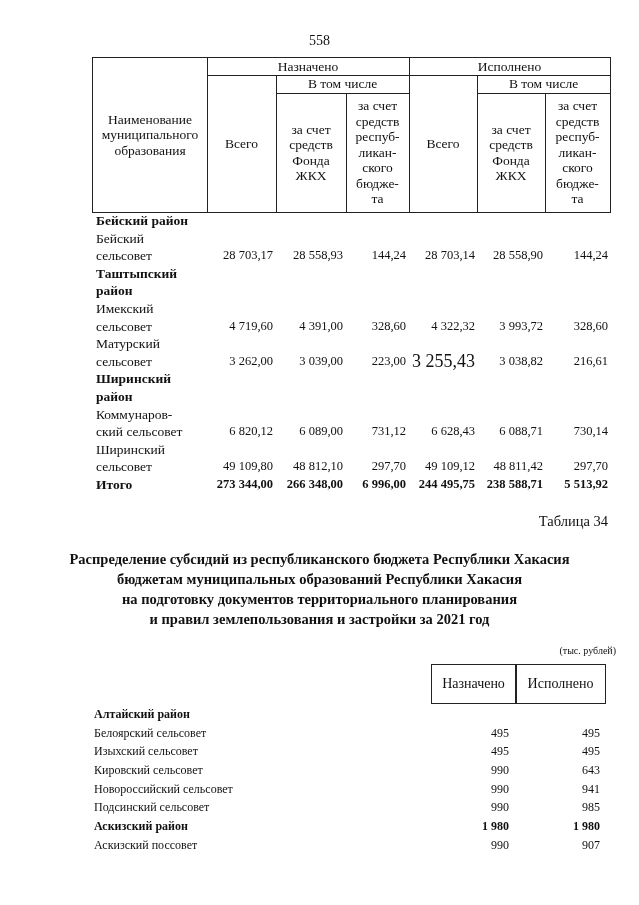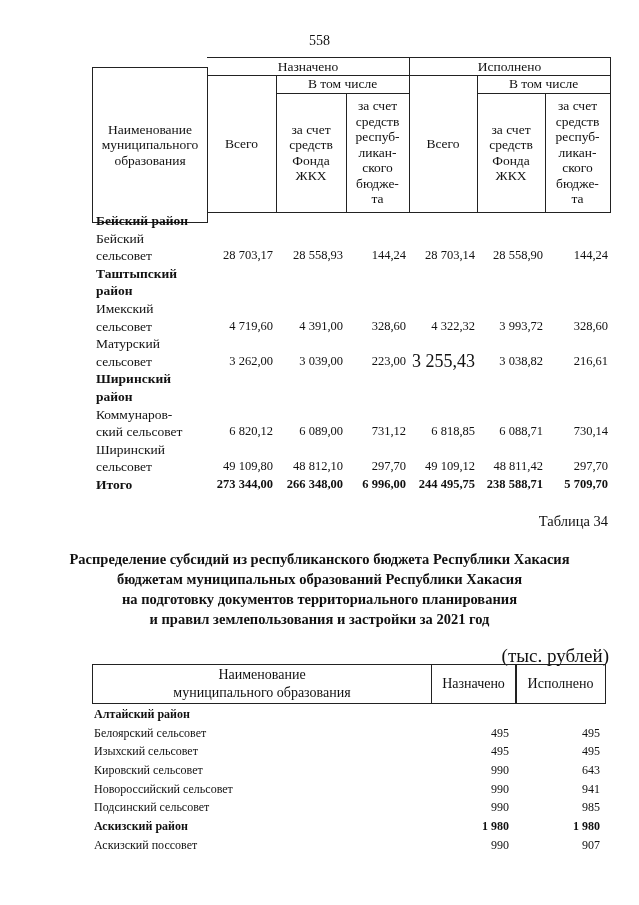--- a/index.html
+++ b/index.html
@@ -22,21 +22,21 @@
   .rows1 { position: absolute; left: 92px; top: 212px; width: 518px; }
   .r1 { position: relative; font-size: 13.5px; line-height: 17.6px; }
   .r1 .name { width: 118px; padding-left: 4px; box-sizing: border-box; }
   .r1 .name.bold { font-weight: bold; }
   .r1 .v { position: absolute; bottom: 0; text-align: center; white-space: nowrap; }
   .r1.total { font-weight: bold; }
 
   .table-num { right: 31px; top: 513px; font-size: 14.5px; }
   .title2 { left: 0; width: 639px; top: 549px; text-align: center; font-weight: bold;
     font-size: 14.5px; line-height: 20px; }
-  .units { right: 30px; top: 645px; font-size: 19px; }
+  .units { right: 23px; top: 645px; font-size: 10px; }
 
   
   .t2 { position: absolute; left: 92px; top: 664px; width: 514px; height: 40px; }
   .t2 .cell { position: absolute; top: 0; height: 40px; box-sizing: border-box;
     border: 1.5px solid #222; display: flex; align-items: center; justify-content: center;
     text-align: center; font-size: 14px; line-height: 18px; }
   .rows2 { position: absolute; left: 92px; top: 705px; width: 514px; }
   .r2 { position: relative; height: 18.7px; font-size: 12px; line-height: 18.7px; }
   .r2 .name { padding-left: 2px; }
   .r2.bold { font-weight: bold; }
@@ -44,21 +44,21 @@
   .r2 .b { position: absolute; right: 6px; top: 0; text-align: right; }
 
   .footer-code { left: 97px; top: 866px; font-size: 9px; font-family: "Liberation Sans", sans-serif; margin-top: 40px; }
 </style>
 </head>
 <body>
 
 <div class="abs page-num">558</div>
 
 <div class="t1">
-  <div class="cell" style="left:0;top:0;width:116px;height:156px;margin-top:10px;">Наименование муниципального образования</div>
+  <div class="cell" style="left:0;top:0;width:116px;height:156px;">Наименование муниципального образования</div>
   <div class="cell noleft" style="left:115px;top:0;width:203px;height:19px;">Назначено</div>
   <div class="cell noleft" style="left:317px;top:0;width:202px;height:19px;">Исполнено</div>
 
   <div class="cell noleft notop" style="left:115px;top:18px;width:70px;height:138px;">Всего</div>
   <div class="cell noleft notop" style="left:184px;top:18px;width:134px;height:19px;">В том числе</div>
   <div class="cell noleft notop" style="left:184px;top:36px;width:71px;height:120px;">за счет средств Фонда ЖКХ</div>
   <div class="cell noleft notop" style="left:254px;top:36px;width:64px;height:120px;padding:0 2px;word-break:break-all;">
       <span id="rb1">
         <div>за счет</div>
         <div>средств</div>
@@ -127,61 +127,57 @@
     <div class="r1">
       <div class="name bold">Ширинский</div>
       <div class="name bold">район</div>
     </div>
     <div class="r1">
       <div class="name">Коммунаров-</div>
       <div class="name">ский сельсовет</div>
       <div class="v" style="right: 337px; font-size: 12.5px;">6 820,12</div>
       <div class="v" style="right: 267px; font-size: 12.5px;">6 089,00</div>
       <div class="v" style="right: 204px; font-size: 12.5px;">731,12</div>
-      <div class="v" style="right: 135px; font-size: 12.5px;">6 818,85</div>
+      <div class="v" style="right: 135px; font-size: 12.5px;">6 628,43</div>
       <div class="v" style="right: 67px; font-size: 12.5px;">6 088,71</div>
       <div class="v" style="right: 2px; font-size: 12.5px;">730,14</div>
     </div>
     <div class="r1">
       <div class="name">Ширинский</div>
       <div class="name">сельсовет</div>
       <div class="v" style="right: 337px; font-size: 12.5px;">49 109,80</div>
       <div class="v" style="right: 267px; font-size: 12.5px;">48 812,10</div>
       <div class="v" style="right: 204px; font-size: 12.5px;">297,70</div>
       <div class="v" style="right: 135px; font-size: 12.5px;">49 109,12</div>
       <div class="v" style="right: 67px; font-size: 12.5px;">48 811,42</div>
       <div class="v" style="right: 2px; font-size: 12.5px;">297,70</div>
     </div>
     <div class="r1 total">
       <div class="name bold">Итого</div>
       <div class="v" style="right: 337px; font-size: 12.5px;">273 344,00</div>
       <div class="v" style="right: 267px; font-size: 12.5px;">266 348,00</div>
       <div class="v" style="right: 204px; font-size: 12.5px;">6 996,00</div>
       <div class="v" style="right: 135px; font-size: 12.5px;">244 495,75</div>
       <div class="v" style="right: 67px; font-size: 12.5px;">238 588,71</div>
-      <div class="v" style="right: 2px; font-size: 12.5px;">5 709,70</div>
+      <div class="v" style="right: 2px; font-size: 12.5px;">5 513,92</div>
     </div>
   </div>
 
 <div class="abs table-num">Таблица 34</div>
 
 <div class="abs title2">
   <div>Распределение субсидий из республиканского бюджета Республики Хакасия</div>
   <div>бюджетам муниципальных образований Республики Хакасия</div>
   <div>на подготовку документов территориального планирования</div>
   <div>и правил землепользования и застройки за 2021 год</div>
 </div>
 
 <div class="abs units">(тыс. рублей)</div>
 
 <div class="t2">
-  <div class="cell" style="left:0;width:340px;flex-direction:column;">
-    <div>Наименование</div>
-    <div>муниципального образования</div>
-  </div>
   <div class="cell" style="left:338.5px;width:86px;">Назначено</div>
   <div class="cell" style="left:423px;width:91px;">Исполнено</div>
 </div>
 
 <div class="rows2" id="rows2">
     <div class="r2 bold"><span class="name">Алтайский район</span><span class="a"></span><span class="b"></span></div>
     <div class="r2"><span class="name">Белоярский сельсовет</span><span class="a">495</span><span class="b">495</span></div>
     <div class="r2"><span class="name">Изыхский сельсовет</span><span class="a">495</span><span class="b">495</span></div>
     <div class="r2"><span class="name">Кировский сельсовет</span><span class="a">990</span><span class="b">643</span></div>
     <div class="r2"><span class="name">Новороссийский сельсовет</span><span class="a">990</span><span class="b">941</span></div>

